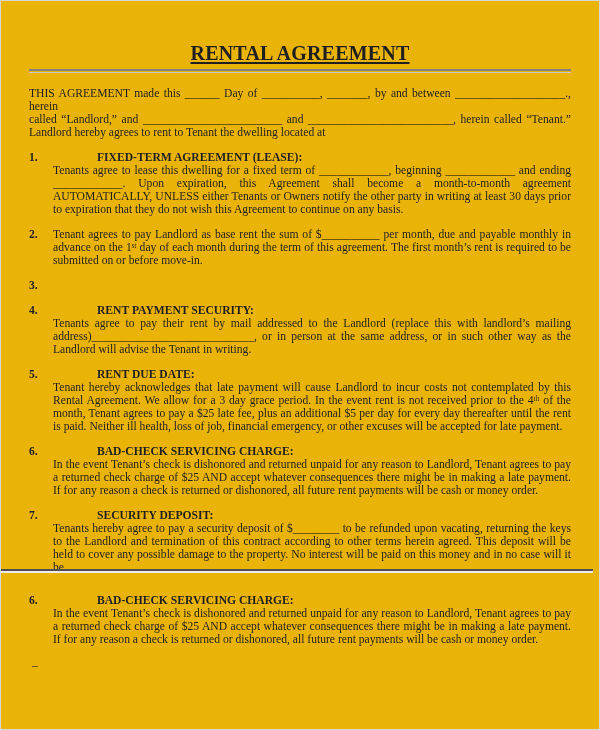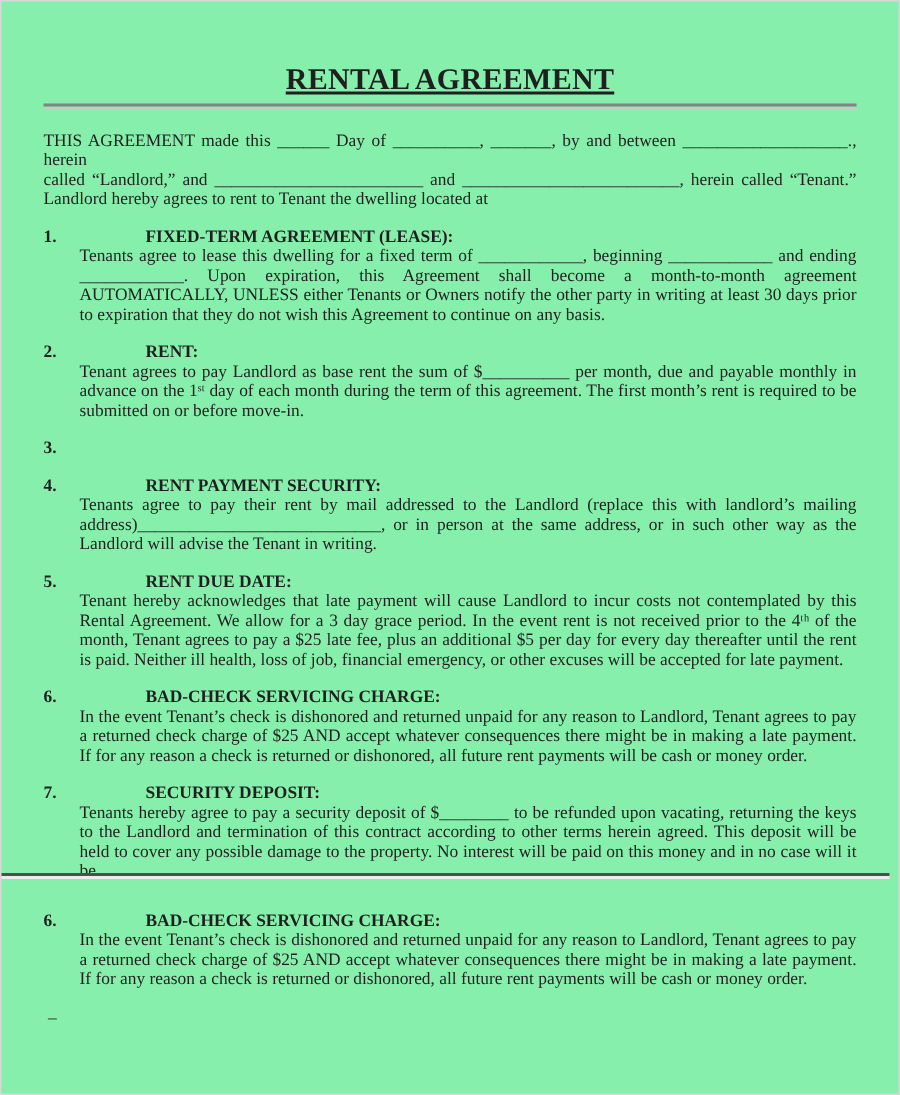--- a/index.html
+++ b/index.html
@@ -9,21 +9,21 @@
   }
   body {
     width: 600px;
     height: 730px;
     overflow: hidden;
   }
   .page {
     box-sizing: border-box;
     width: 600px;
     height: 730px;
-    background: #86efac;
+    background: #eab308;
     border: 1px solid #d8d8d8;
     font-family: "Liberation Serif", "DejaVu Serif", serif;
     font-size: 11.6px;
     line-height: 13px;
     color: #1f1f1f;
     position: relative;
     overflow: hidden;
   }
   .content {
     padding: 0 28px;
@@ -117,21 +117,20 @@
       <div class="sec-num">1.</div>
       <div class="sec-main">
         <div class="sec-head">FIXED-TERM AGREEMENT (LEASE):</div>
         <div class="sec-body">Tenants agree to lease this dwelling for a fixed term of ____________, beginning ____________ and ending ____________.  Upon expiration, this Agreement shall become a month-to-month agreement AUTOMATICALLY, UNLESS either Tenants or Owners notify the other party in writing at least 30 days prior to expiration that they do not wish this Agreement to continue on any basis.</div>
       </div>
     </div>
 
     <div class="section">
       <div class="sec-num">2.</div>
       <div class="sec-main">
-        <div class="sec-head">RENT:</div>
         <div class="sec-body">Tenant agrees to pay Landlord as base rent the sum of $__________ per month, due and payable monthly in advance on the 1ˢᵗ day of each month during the term of this agreement.  The first month’s rent is required to be submitted on or before move-in.</div>
       </div>
     </div>
 
     <div class="section">
       <div class="sec-num">3.</div>
       <div class="sec-main">
       </div>
     </div>
 

